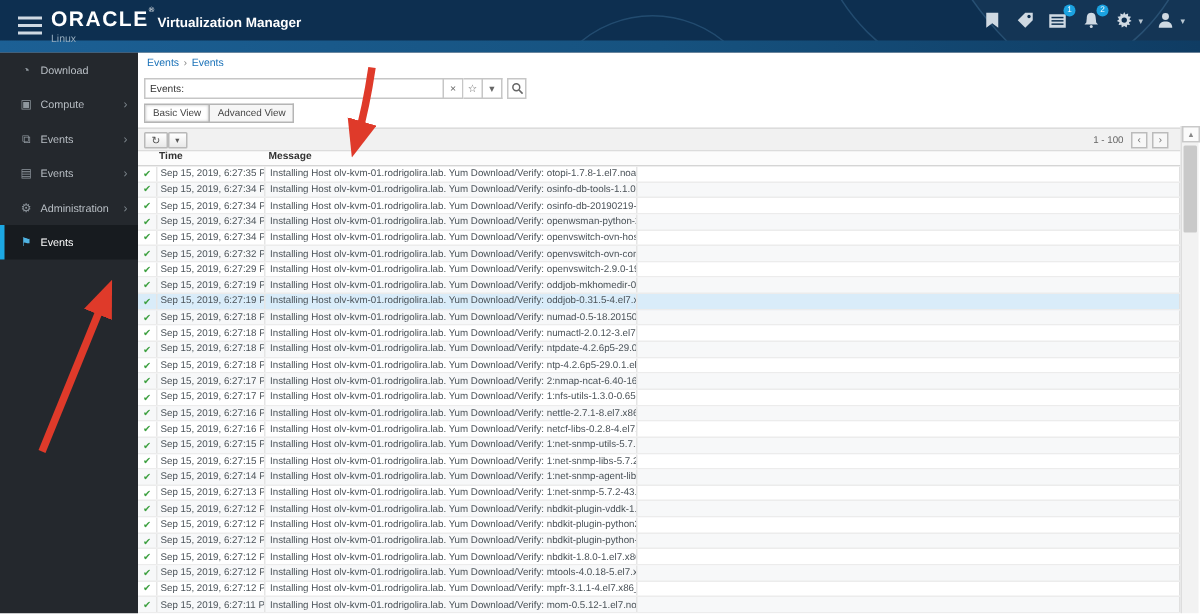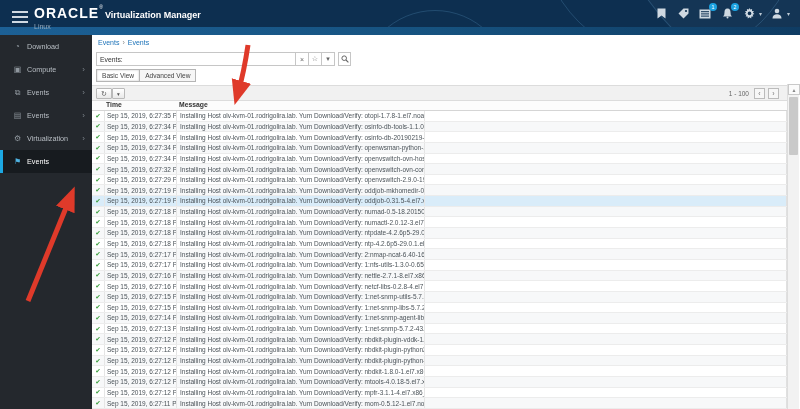--- a/index.html
+++ b/index.html
@@ -179,21 +179,21 @@
         <span class="side-label">Events</span>
         <span class="side-chev">›</span>
       </div>
       <div class="side-item">
         <span class="side-icon">▤</span>
         <span class="side-label">Events</span>
         <span class="side-chev">›</span>
       </div>
       <div class="side-item">
         <span class="side-icon">⚙</span>
-        <span class="side-label">Virtualization</span>
+        <span class="side-label">Administration</span>
         <span class="side-chev">›</span>
       </div>
       <div class="side-item active">
         <span class="side-icon">⚑</span>
         <span class="side-label">Events</span>
       </div>
     </div>
 
   <div class="content">
     <div class="crumb-bar">

